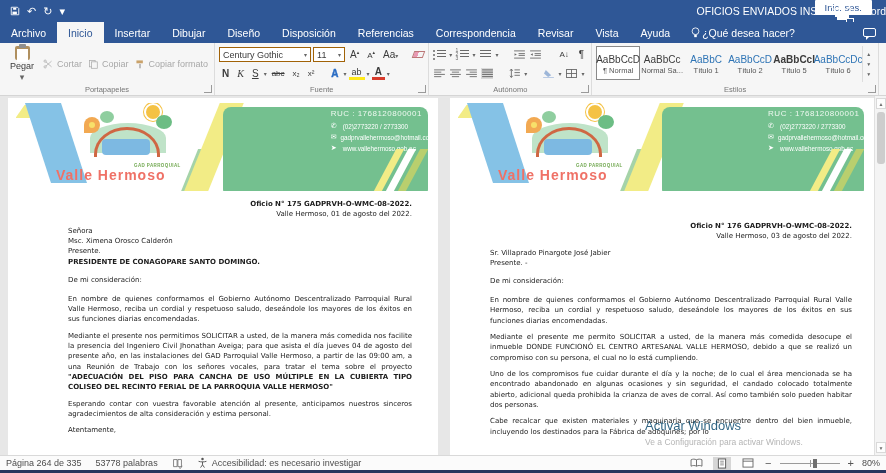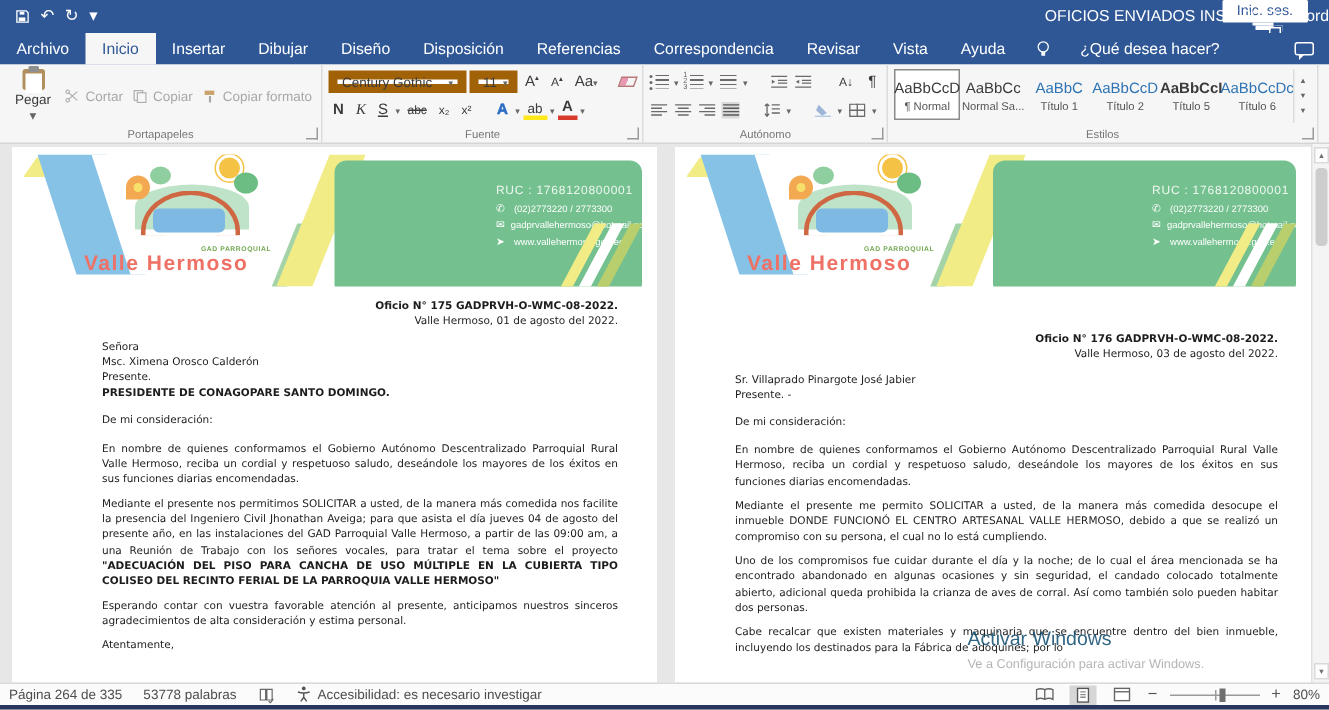--- a/index.html
+++ b/index.html
@@ -17,21 +17,21 @@
   .ribbonopts:after { content:""; position:absolute; top:1px; left:1px; right:1px; height:3px; background:#fff; }
   .winbtn { width:30px; height:22px; display:flex; align-items:center; justify-content:center; cursor:pointer; }
   .minbar { width:9px; height:1px; background:#fff; }
   .restore { width:8px; height:8px; border:1px solid #fff; box-shadow:2px -2px 0 -1px #2f5796, 3px -3px 0 -2px #fff; }
   .closex { font-size:13px; }
 
   
   #tabsrow { position:absolute; top:22px; left:0; width:886px; height:21px; background:#2f5796; display:flex; align-items:stretch; color:#fff; font-size:10.5px; }
   .rtab { padding:0 11px; display:flex; align-items:center; cursor:pointer; }
   .rtab.active { background:#f6f6f6; color:#2f5796; }
-  .tellme { display:flex; align-items:center; gap:20px; padding:0 10px; cursor:pointer; }
+  .tellme { display:flex; align-items:center; gap:2px; padding:0 10px; cursor:pointer; }
   .comment-ic { margin-left:auto; margin-right:10px; align-self:center; width:13px; height:9px; border:1px solid #fff; border-radius:2px; position:relative; cursor:pointer; }
   .comment-ic:after { content:""; position:absolute; bottom:-4px; left:2px; border:2px solid transparent; border-top-color:#fff; border-left-color:#fff; }
 
   
   #ribbon { position:absolute; top:43px; left:0; width:886px; height:53px; background:#f6f6f6; border-bottom:1px solid #d5d5d5; display:flex; color:#3b3b3b; }
   .grp { position:relative; border-right:1px solid #dcdcdc; height:100%; padding:3px 4px 13px 4px; }
   .grp-label { position:absolute; bottom:1px; left:0; right:0; text-align:center; font-size:7.5px; color:#767676; }
   .dlg { position:absolute; bottom:2px; right:2px; width:8px; height:8px; border-left:1px solid #9a9a9a; border-top:1px solid #9a9a9a; transform:rotate(180deg); font-size:5px; color:#9a9a9a; cursor:pointer; }
   .dis { color:#a8a8a8; }
   .smallbtn { display:flex; align-items:center; gap:3px; font-size:9px; padding:1px 2px; cursor:pointer; white-space:nowrap; }
@@ -43,21 +43,21 @@
   #grp-clipboard { display:flex; }
   .paste-big { display:flex; flex-direction:column; align-items:center; justify-content:center; width:36px; cursor:pointer; gap:1px; }
   .clipboard-shape { width:15px; height:18px; background:#b0905f; border-radius:2px; position:relative; }
   .clipboard-shape:before { content:""; position:absolute; left:2px; top:3px; width:11px; height:13px; background:#fff; }
   .clipboard-shape:after { content:""; position:absolute; left:4px; top:-2px; width:7px; height:4px; background:#8f8f8f; border-radius:1px; }
   .paste-big span { font-size:9px; }
   .clip-col { display:flex; justify-content:flex-end; gap:1px; }
 
   
   .fontrow { display:flex; align-items:center; gap:2px; height:17px; }
-  .combo { border:6px solid #a16207; background:#fff; font-size:9px; display:flex; align-items:center; padding:1px 3px; gap:4px; height:15px; cursor:pointer; }
+  .combo { border:1px solid #a16207; background:#fff; font-size:9px; display:flex; align-items:center; padding:1px 3px; gap:4px; height:15px; cursor:pointer; }
   .fx { font-size:10px; padding:0 3px; cursor:pointer; }
   .fxu { text-decoration:underline; }
   .fxs { text-decoration:line-through; font-size:8px; }
   .hl { border-bottom:3px solid #ffe81a; line-height:1; font-size:9px; }
   .fc { border-bottom:3px solid #d83b2c; line-height:1; font-size:10px; font-weight:bold; }
   .fe { color:#2a6cc4; font-weight:bold; -webkit-text-stroke:.4px #2a6cc4; }
   .eraser { width:11px; height:7px; transform:skewX(-20deg); background:linear-gradient(90deg,#e998b3 45%,#f4f4f4 45%); border:1px solid #b77; }
 
   
   .lines { width:11px; height:9px; background:repeating-linear-gradient(to bottom,#6a6a6a 0 1px, transparent 1px 3px); }
@@ -98,21 +98,21 @@
   .logo .tree2 { position:absolute; left:18px; top:6px; width:14px; height:12px; background:#8fce9f; border-radius:50%; }
   .logo .flower { position:absolute; left:2px; top:12px; width:16px; height:16px; background:#f2a952; border-radius:50% 50% 50% 0; }
   .logo .flower:after { content:""; position:absolute; left:5px; top:5px; width:6px; height:6px; background:#f7e06a; border-radius:50%; }
   .logo .hill { position:absolute; left:8px; top:18px; width:76px; height:30px; background:#bfe3c8; border-radius:50% 50% 0 0; }
   .logo .water { position:absolute; left:20px; top:34px; width:48px; height:16px; background:#7db9e2; border-radius:4px; }
   .logo .bridge { position:absolute; left:12px; top:22px; width:66px; height:30px; border:3px solid #cf6743; border-bottom:none; border-radius:50% 50% 0 0/90% 90% 0 0; }
   .brand { position:absolute; left:40px; top:64px; font-size:14px; letter-spacing:1px; color:#ef7166; font-weight:bold; white-space:nowrap; }
   .brand-sm { position:absolute; left:118px; top:60px; font-size:4.5px; color:#71a850; font-weight:bold; letter-spacing:.4px; white-space:nowrap; }
   .midstripe { position:absolute; left:45%; top:0; width:24px; height:100%; background:#f2ec86; transform:skewX(-22deg); }
   .midstripe2 { position:absolute; left:41%; top:46px; width:10px; height:60px; background:#a5d3a8; transform:skewX(-22deg); }
-  .gband { position:absolute; left:50%; right:2px; top:4px; height:90px; background:#74c08f; border-radius:8px; color:#fff; padding:15px 8px 4px 26%; overflow:hidden; }
+  .gband { position:absolute; left:50%; right:2px; top:4px; height:90px; background:#74c08f; border-radius:8px; color:#fff; padding:2px 8px 4px 26%; overflow:hidden; }
   .gband .ruc { font-size:8px; color:#eef8f0; letter-spacing:.5px; margin-bottom:4px; white-space:nowrap; }
   .gband .ln { font-size:6.3px; display:flex; align-items:center; gap:4px; margin-bottom:3px; white-space:nowrap; }
   .gband .gic { font-size:7px; width:8px; display:inline-block; }
   .gstripes { position:absolute; right:6px; bottom:2px; height:46px; width:40px; }
   .gstripes i { position:absolute; top:0; bottom:0; width:8px; transform:skewX(-28deg); }
   .gstripes .s1 { left:2px; background:#f2ec86; }
   .gstripes .s2 { left:14px; background:#fff; }
   .gstripes .s3 { left:26px; background:#b9cf6e; }
 
   

